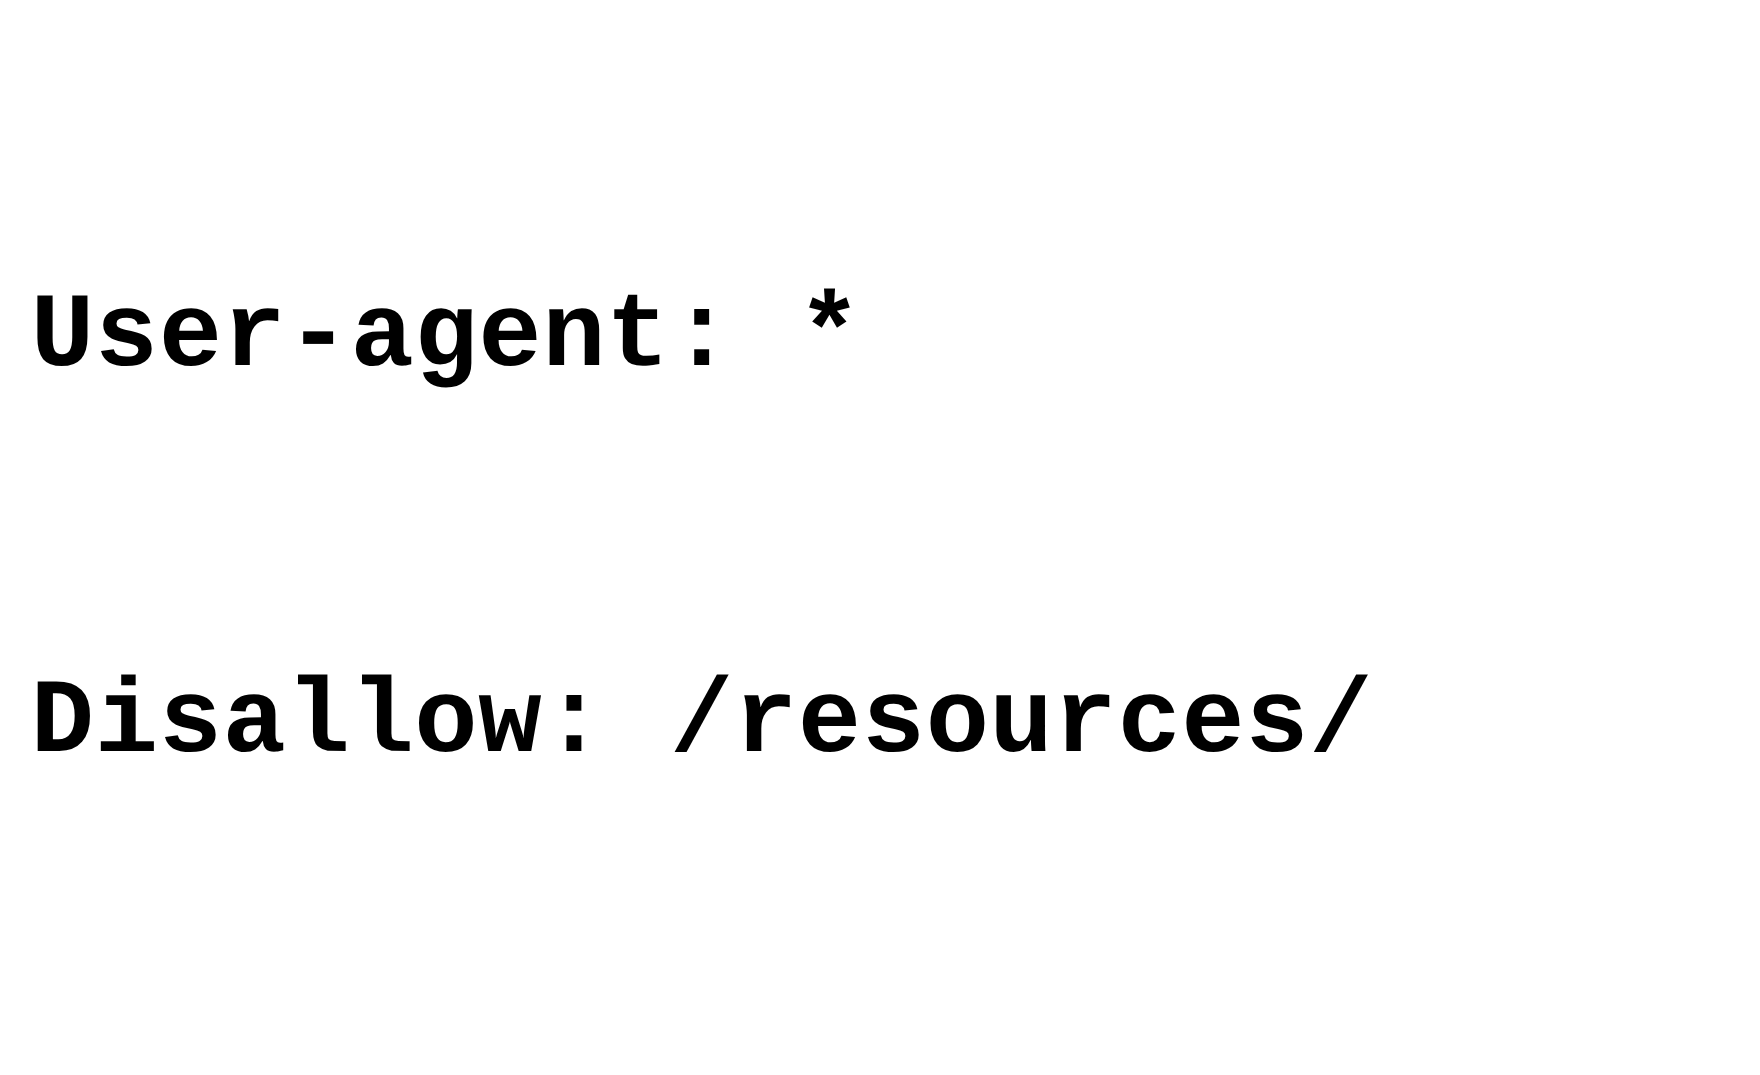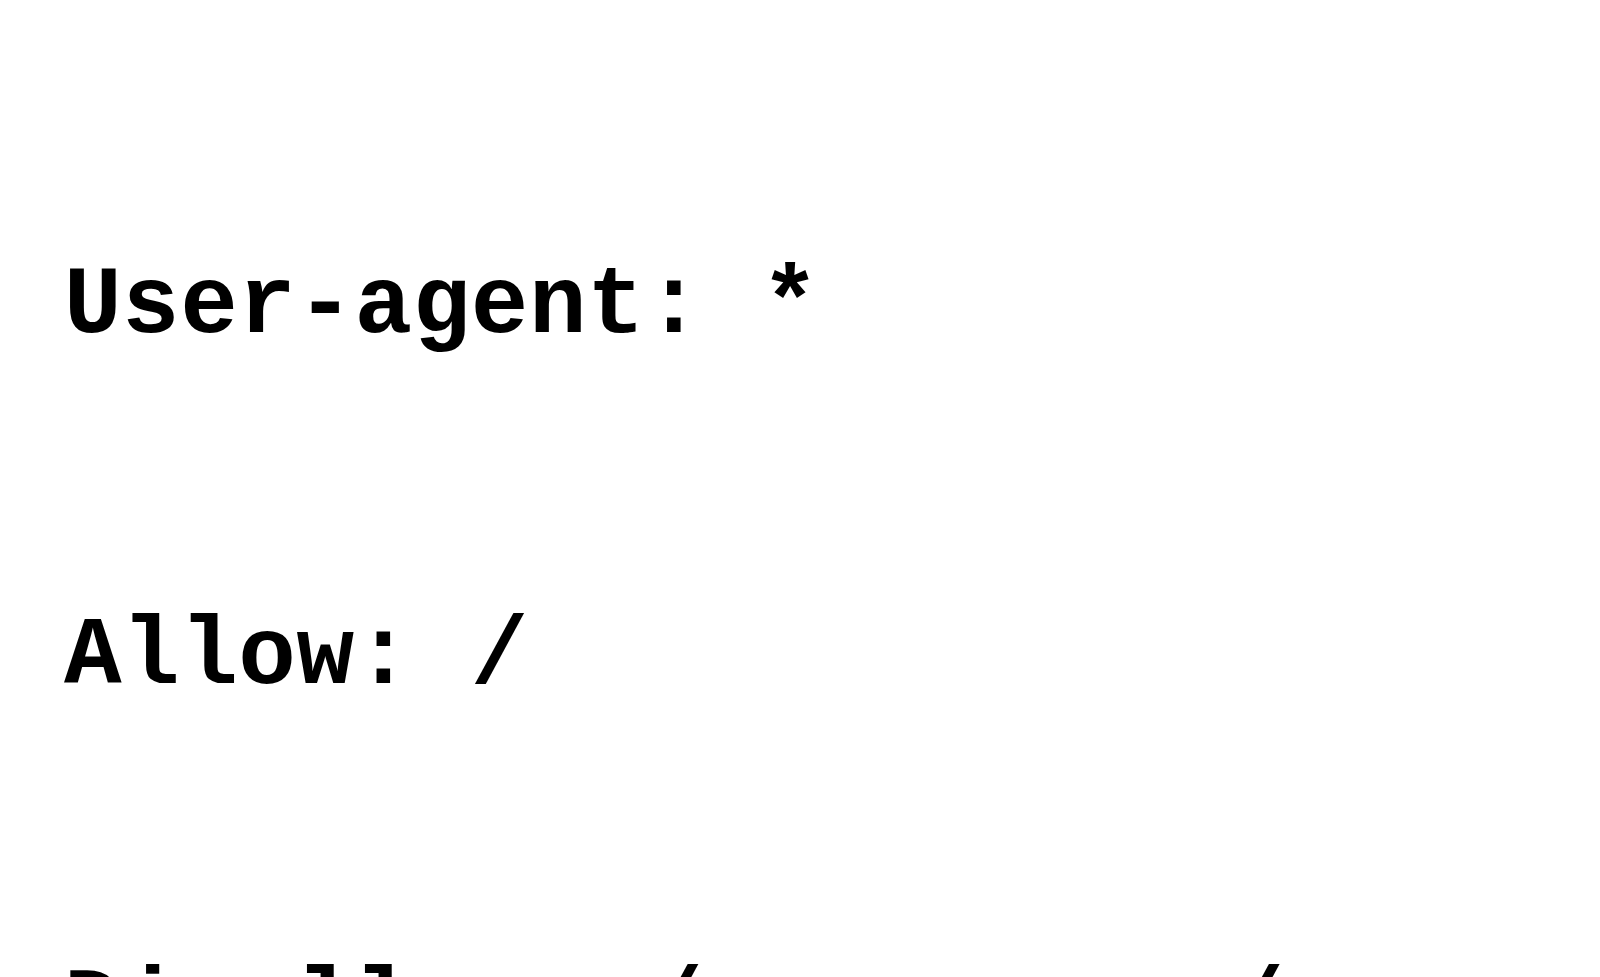--- a/index.html
+++ b/index.html
@@ -19,30 +19,28 @@
       font-family: "Liberation Mono", "DejaVu Sans Mono", monospace;
       font-weight: bold;
       font-size: 96px;
       line-height: 117px;
       letter-spacing: 0.5px;
       color: var(--fg, #000000);
       white-space: pre;
     }
     .code-line {
       min-height: 117px;
-      margin-left: 36px;
     }
   </style>
 </head>
 <body>
 
 <div class="page">
   <div class="robots-txt">
     <div class="code-line">User-agent: *</div>
-    <div class="code-line">Allow: /</div>
     <div class="code-line">Disallow: /resources/</div>
     
     
     
     
     
   </div>
 </div>
 
 </body></html>

